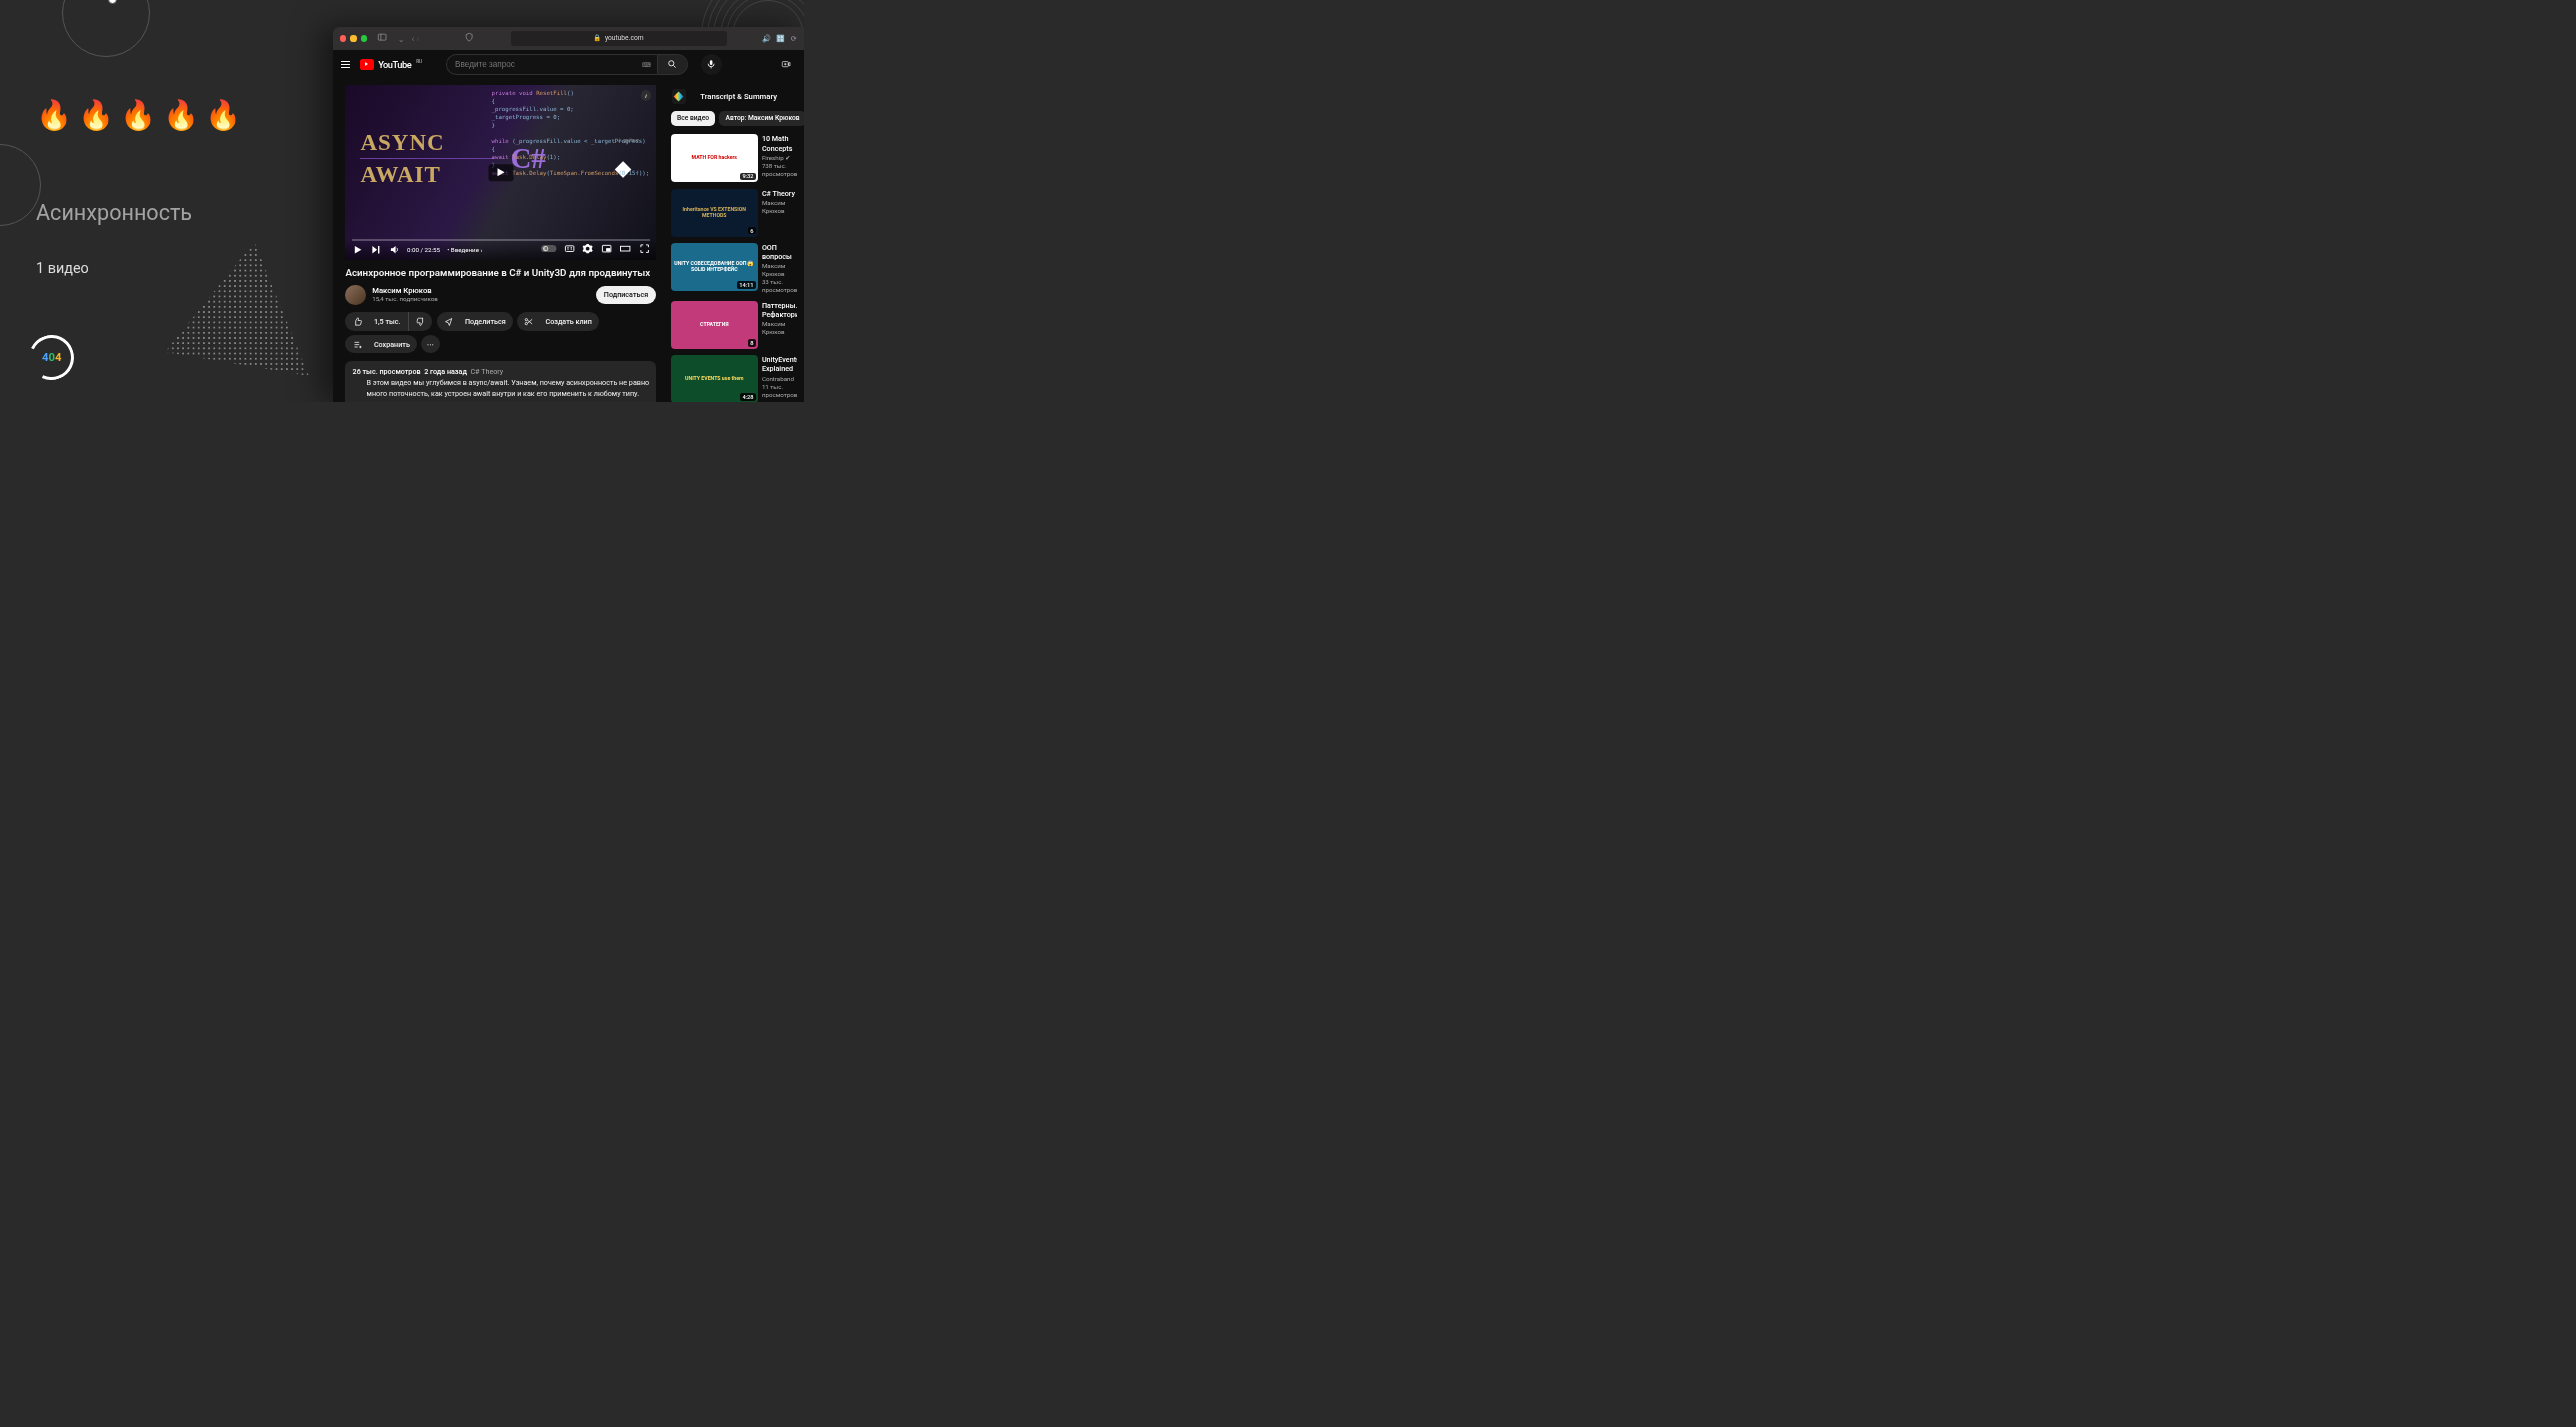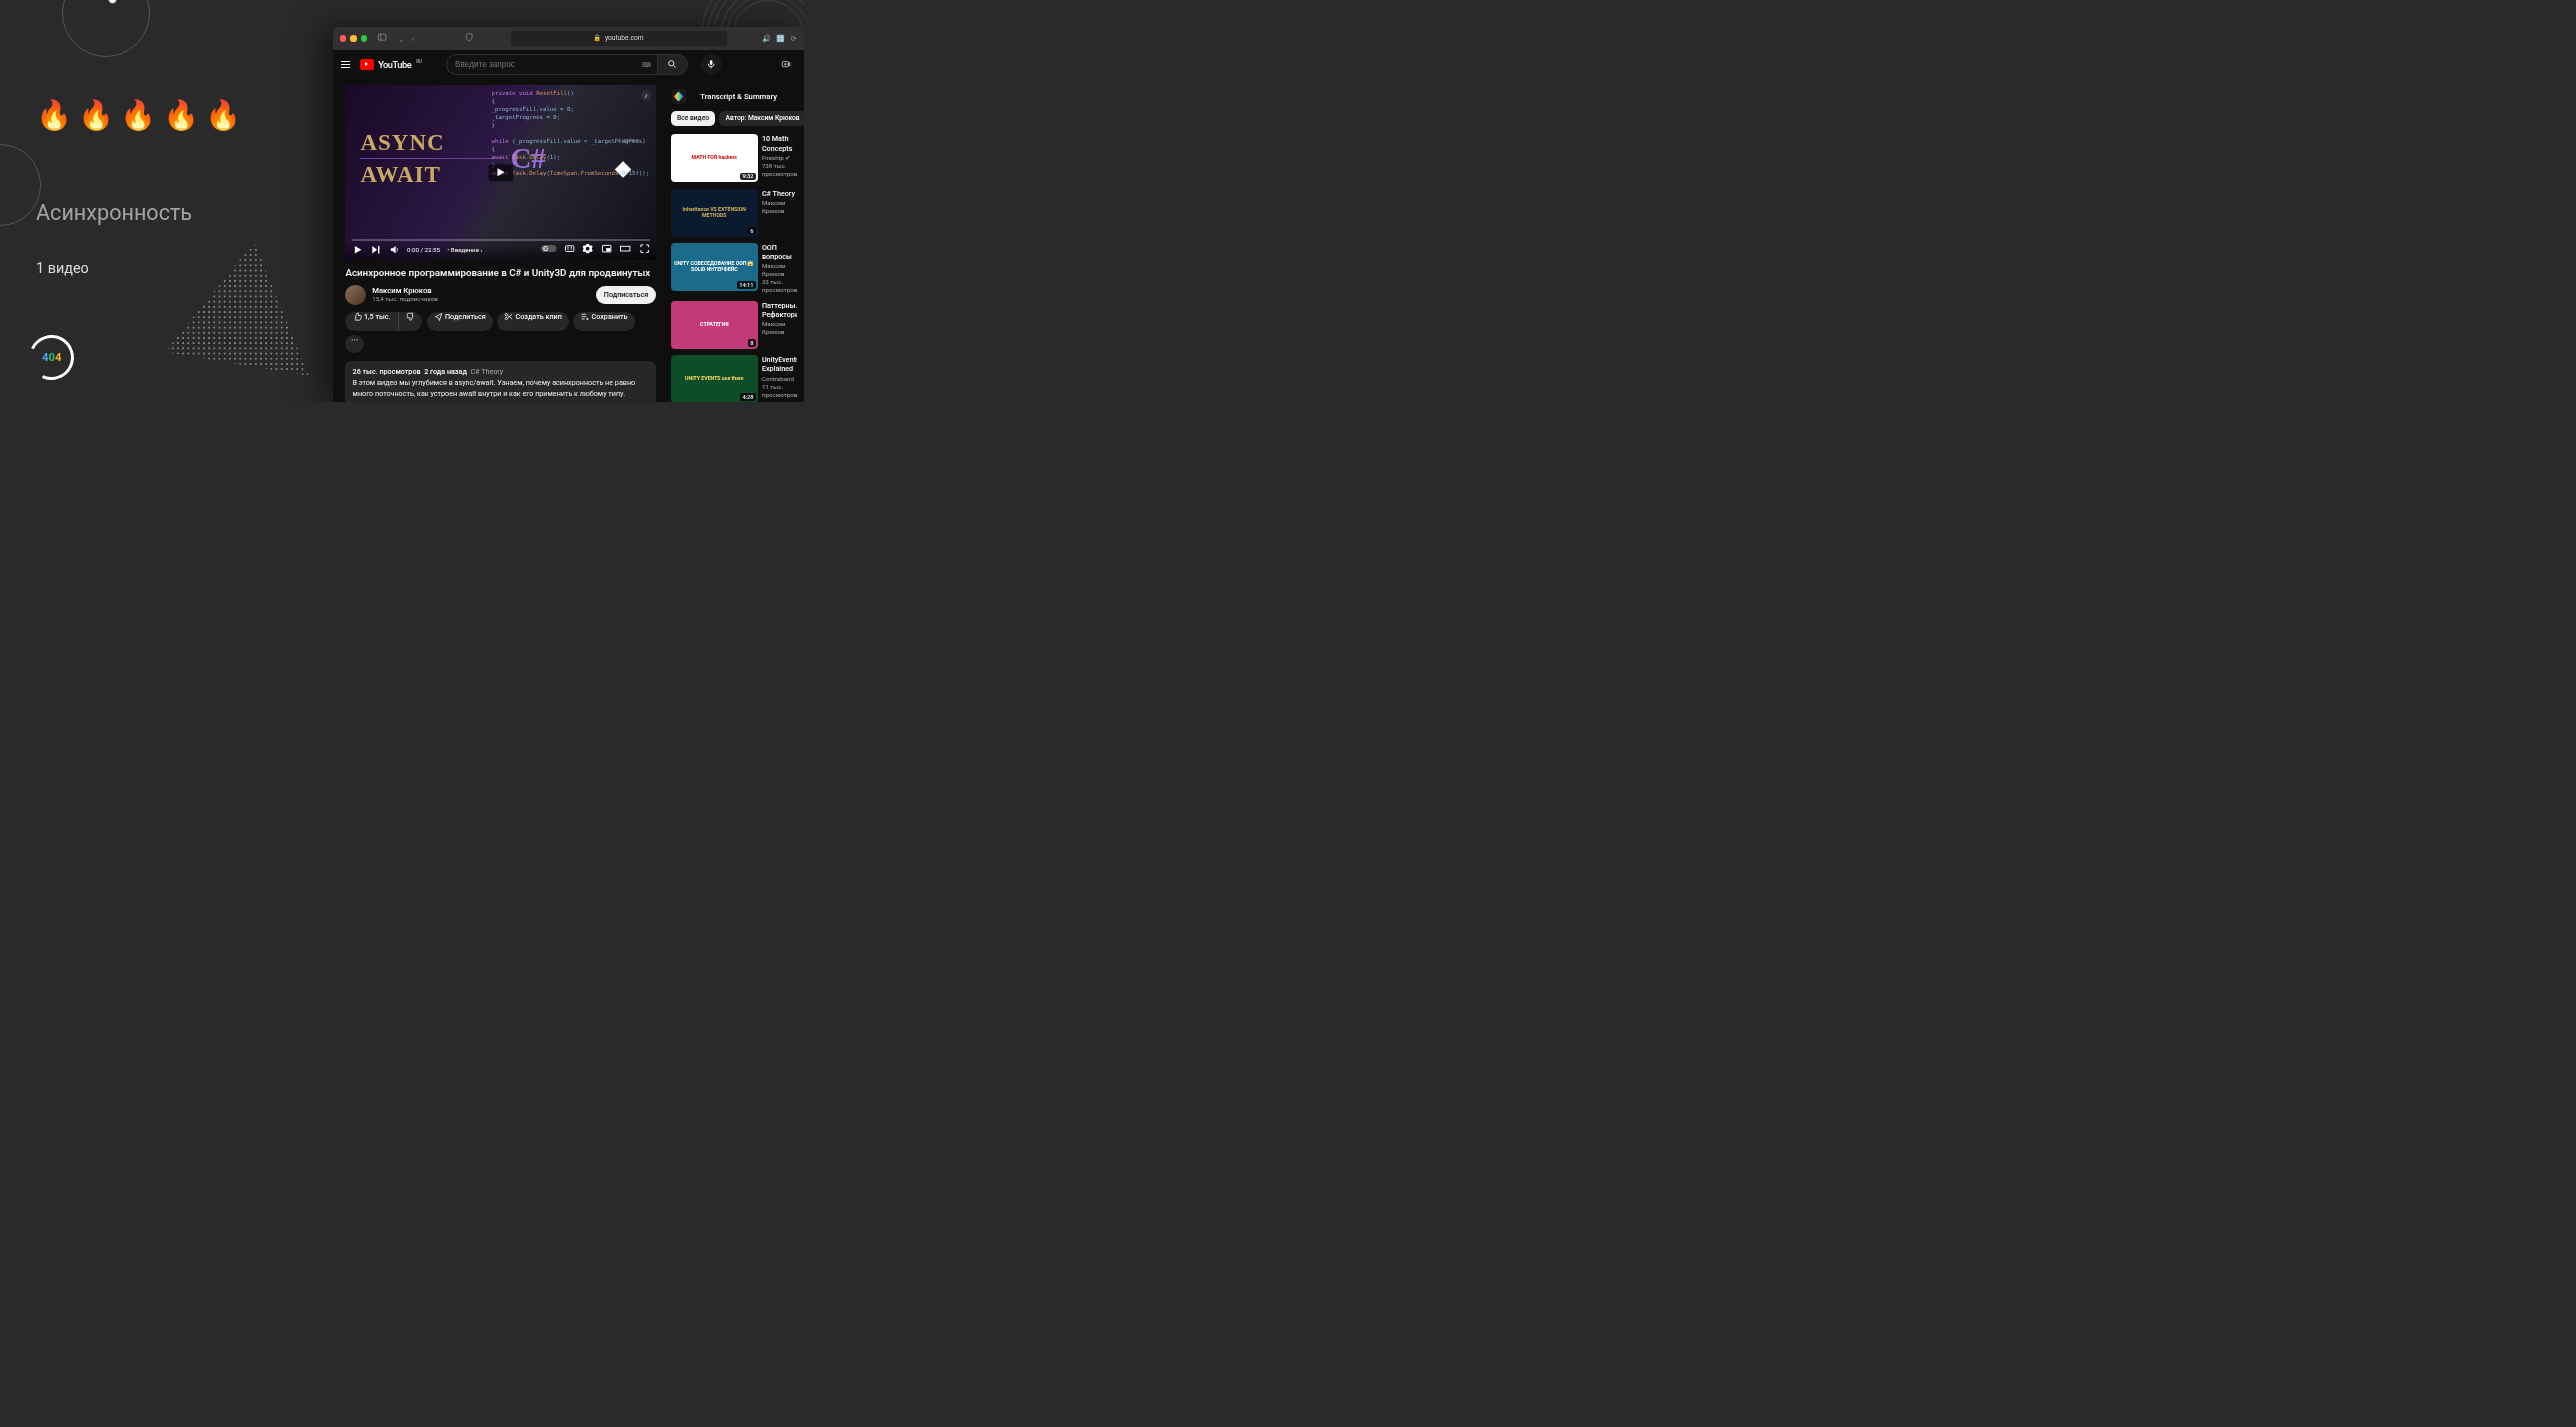--- a/index.html
+++ b/index.html
@@ -213,40 +213,40 @@
 }
 
 .actions-row {
   display:flex; gap:4.1px; margin-top:7.2px;
   flex-wrap:wrap;
 }
 .action-btn {
   background:#272727; color:#f1f1f1;
   height:18.5px; border-radius:9.3px;
   padding: 0 7.2px;
-  display:flex; align-items:flex-start; gap:2px;
+  display:flex; align-items:center; gap:12px;
   font-size:7.2px; font-weight:500;
   white-space:nowrap;
 }
 .action-btn.icon-only { width:18.5px; padding:0; justify-content:center; }
 .like-group { display:flex; }
 .like-group .action-btn:first-child { border-radius:9.3px 0 0 9.3px; }
 .like-group .action-btn:last-child { border-radius:0 9.3px 9.3px 0; border-left:0.5px solid #444; }
 
 .desc-box {
   background:#272727;
   border-radius:6.2px;
   padding:6.2px 7.2px;
   margin-top:7.2px;
   font-size:7.2px;
   line-height:1.45;
 }
 .desc-meta { font-weight:500; }
 .desc-meta .tag { color:#aaa; font-weight:400; }
-.desc-body { color:#f1f1f1; margin-top:1px; }
+.desc-body { color:#f1f1f1; margin-top:1px;margin-left:14px; }
 .desc-more { color:#f1f1f1; font-weight:500; margin-top:1px; display:inline-block; }
 
 
 .ts-box {
   display:flex; align-items:center; gap:14px;
   padding: 4.1px 5.2px;
 }
 .ts-logo { width:14.4px; height:14.4px; background:#1a1a1a; border-radius:3.1px; display:flex; align-items:center; justify-content:center; }
 .ts-logo::after{ content:""; width:7.2px; height:7.2px; background:linear-gradient(45deg,#ff4e50,#f9d423,#24c6dc,#514a9d); transform:rotate(45deg); }
 .ts-title { font-size:7.7px; font-weight:500; }

